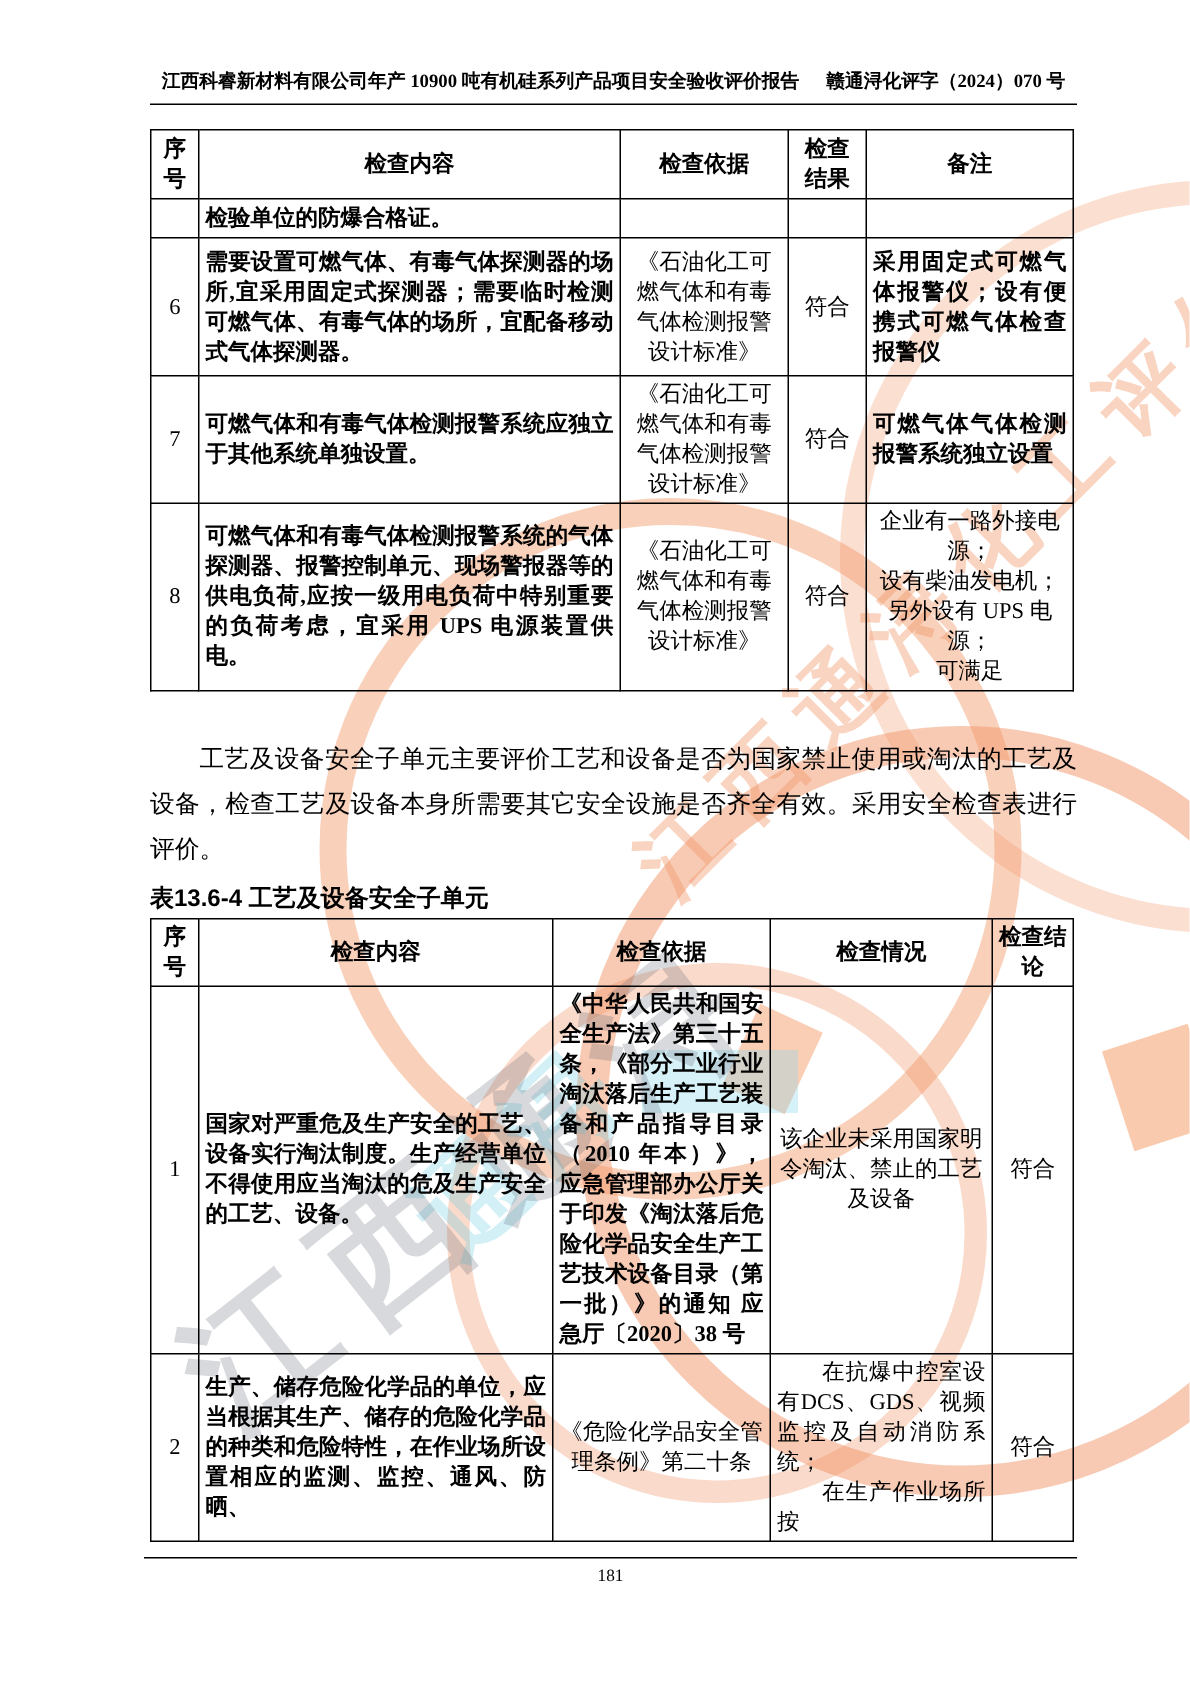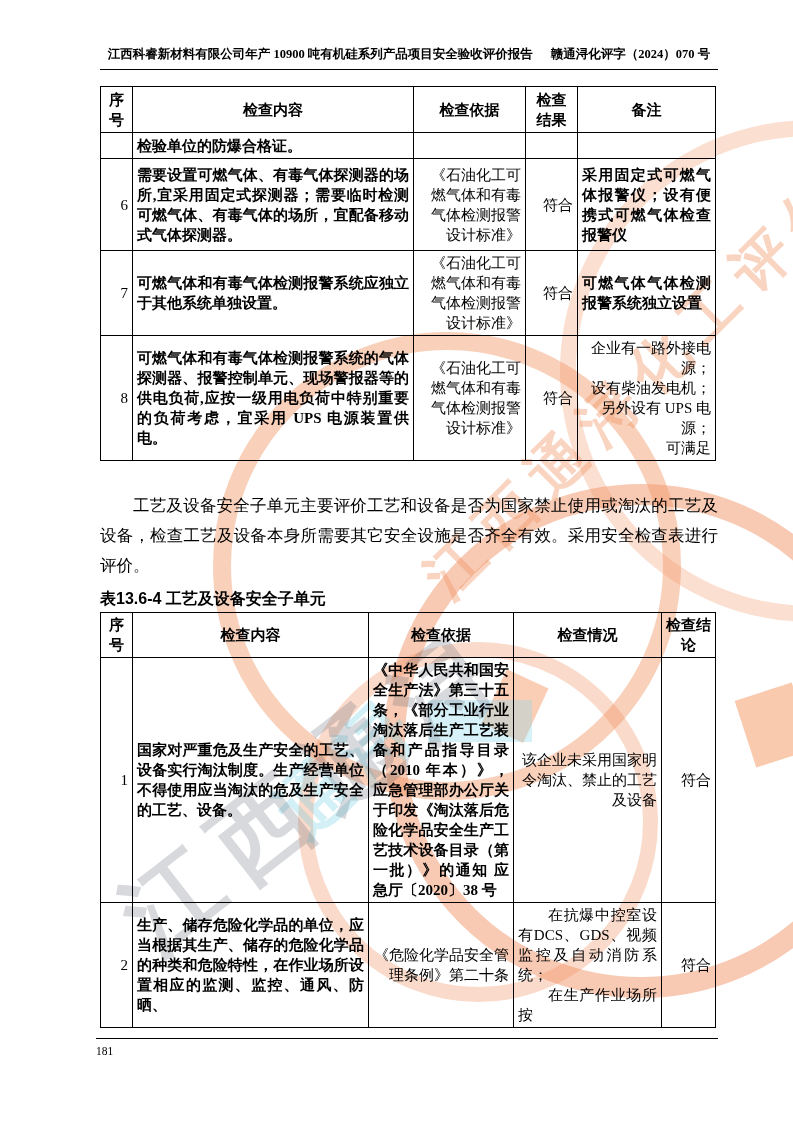--- a/index.html
+++ b/index.html
@@ -66,21 +66,21 @@
     border:1.5px solid #000;
     padding:2px 4px;
     vertical-align:middle;
     word-break:break-all;
     overflow:hidden;
   }
   th{
     font-family:"Liberation Sans","DejaVu Sans",sans-serif;
     font-weight:bold;text-align:center;font-size:15px;
   }
-  .t-center{text-align:right;}
+  .t-center{text-align:center;}
   .t-left{text-align:justify;font-weight:bold;}
   .pre{white-space:pre-line;}
   .tbl1{margin-top:16px;}
   .para{
     font-size:16.5px;line-height:30px;
     text-align:justify;text-indent:2em;
     margin:6px 0 0 0;
   }
   .section-heading{
     font-family:"Liberation Sans","DejaVu Sans",sans-serif;
@@ -92,21 +92,21 @@
     font-family:"Liberation Sans","DejaVu Sans",sans-serif;
     font-size:16px;font-weight:bold;text-align:left;
     margin:8px 0 2px 0;
   }
   .indent-p{text-indent:2em;text-align:justify;}
   .doc-footer{
     position:absolute;left:96px;top:1038px;width:622px;z-index:1;
     border-top:1.5px solid #000;
   }
   .page-num{
-    font-size:11.5px;margin-top:6px;
+    text-align:center;font-size:11.5px;margin-top:6px;
   }
 </style>
 </head>
 <body>
 
 <div class="wm wm-ring wm-ring1"></div>
 <div class="wm wm-ring wm-ring2"></div>
 <div class="wm wm-ring wm-ring3"></div>
 <div class="wm wm-ring wm-ring4"></div>
 <div class="wm wm-wedge1"></div>

